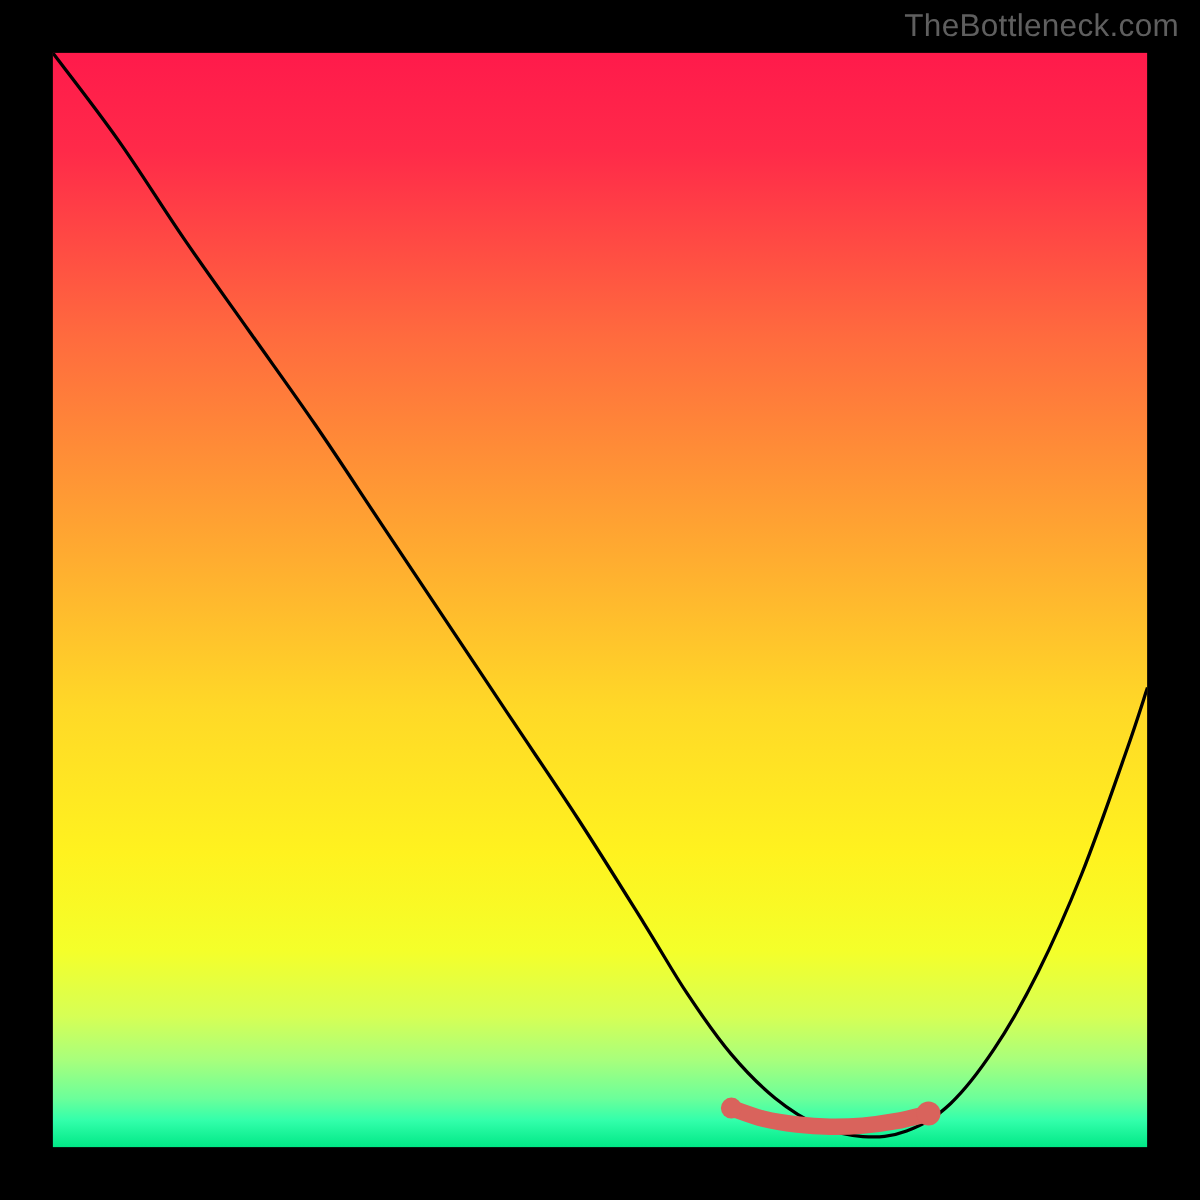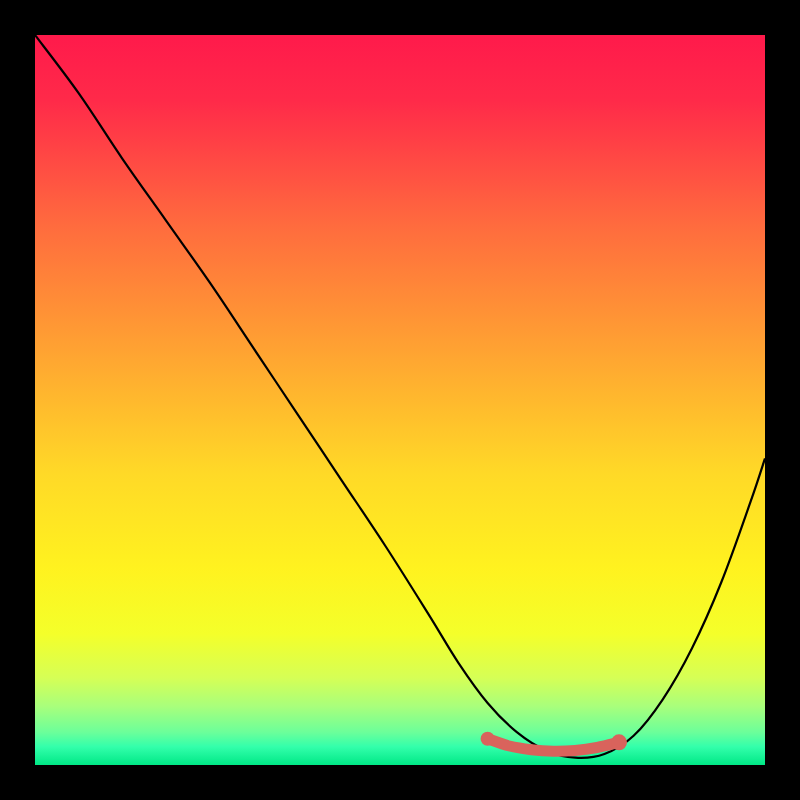--- a/index.html
+++ b/index.html
@@ -80,13 +80,14 @@
     <svg class="curve-svg" viewBox="0 0 730 730" preserveAspectRatio="none">
       <path id="curve-path" d="M 0 0 C 7.8839999999999995 10.511999999999995, 28.031999999999996 36.06199999999997, 43.8 58.39999999999998 C 59.568 80.73799999999999, 71.832 101.10500000000002, 87.6 124.10000000000002 C 103.368 147.09500000000003, 115.632 163.81199999999998, 131.4 186.14999999999998 C 147.168 208.48799999999997, 159.432 225.20499999999998, 175.2 248.2 C 190.968 271.195, 203.232 290.24800000000005, 219 313.90000000000003 C 234.768 337.552, 247.032 355.94800000000004, 262.8 379.6 C 278.568 403.252, 290.832 421.648, 306.59999999999997 445.3 C 322.36799999999994 468.952, 334.63199999999995 486.691, 350.4 511 C 366.168 535.309, 381.06000000000006 559.326, 394.20000000000005 580.35 C 407.34000000000003 601.374, 412.888 612.0319999999999, 423.4 627.8 C 433.912 643.568, 442.088 655.4670000000001, 452.6 667.95 C 463.112 680.433, 471.288 688.609, 481.8 697.15 C 492.312 705.6909999999999, 500.48799999999994 710.8009999999999, 510.99999999999994 715.4 C 521.512 719.999, 529.688 722.043, 540.2 722.7 C 550.7120000000001 723.3570000000001, 558.888 722.992, 569.4 719.05 C 579.9119999999999 715.108, 588.088 710.655, 598.5999999999999 700.8 C 609.1119999999999 690.9449999999999, 617.2879999999999 680.068, 627.8 664.3 C 638.312 648.5319999999999, 646.488 634.224, 657 613.2 C 667.512 592.176, 675.688 573.78, 686.1999999999999 547.5 C 696.7119999999999 521.22, 707.516 489.538, 715.4 467.2 C 723.284 444.86199999999997, 727.372 431.28400000000005, 730 423.40000000000003" fill="none" stroke-width="2.2" stroke="#000000"></path>
       <g id="marker-group">
           <path d="M 452.6 703.72 C 456.54200000000003 705.034, 466.616 709.049, 474.5 711.02 C 482.384 712.991, 488.516 713.7502, 496.40000000000003 714.67 C 504.28400000000005 715.5898, 510.41599999999994 715.9986, 518.3 716.13 C 526.184 716.2614, 532.316 716.057, 540.2 715.4 C 548.0840000000001 714.7429999999999, 554.216 713.9254, 562.1 712.48 C 569.984 711.0346000000001, 580.058 708.2898, 584 707.37" fill="none" stroke="#d9635c" stroke-width="11" stroke-linecap="round" stroke-linejoin="round"></path>
           <circle cx="452.6" cy="703.72" r="7" fill="#d9635c"></circle>
           <circle cx="584" cy="707.37" r="8" fill="#d9635c"></circle>
         </g>
     </svg>
   </div>
 
+  <div class="watermark">TheBottleneck.com</div>
 </div>
 
 </body></html>

